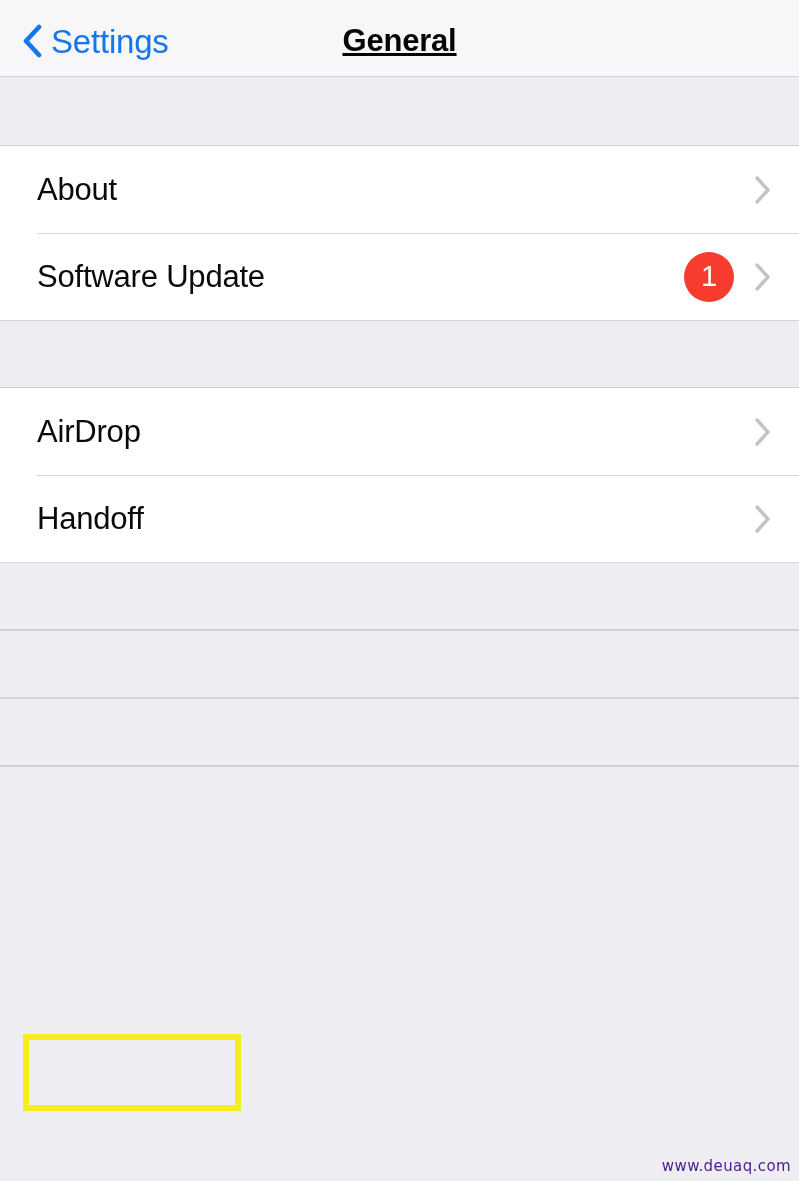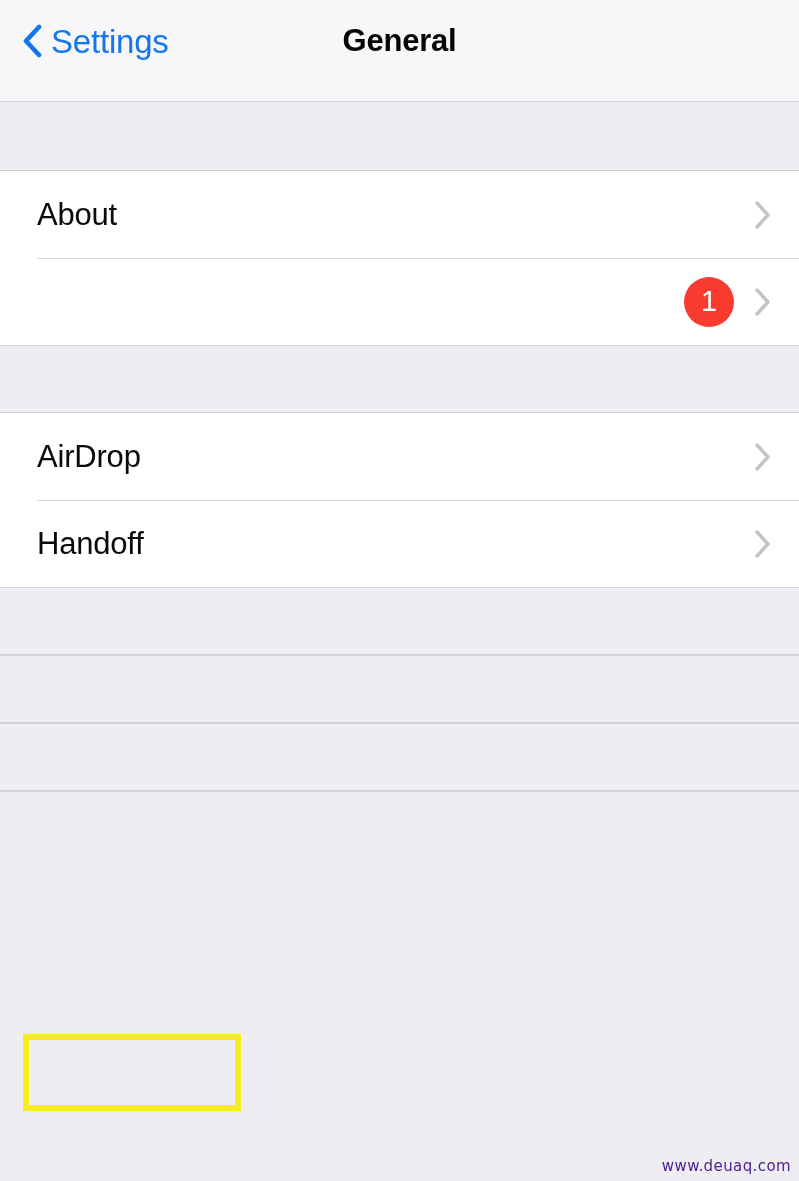--- a/index.html
+++ b/index.html
@@ -12,21 +12,21 @@
     background: #EDEDF2;
     font-family: "Liberation Sans", sans-serif;
     -webkit-font-smoothing: antialiased;
     overflow: hidden;
     position: relative;
   }
 
   
   .navbar {
     position: relative;
-    height: 102px;
+    height: 77px;
     background: #F7F7F9;
     border-bottom: 1px solid #D2D2D7;
     box-sizing: border-box;
   }
   .back-button {
     position: absolute;
     left: 22px;
     top: 0;
     height: 82px;
     display: flex;
@@ -51,20 +51,21 @@
     right: 0;
     top: 0;
     height: 82px;
     display: flex;
     align-items: center;
     justify-content: center;
     font-size: 31px;
     font-weight: bold;
     color: #050505;
     letter-spacing: -0.2px;
+    text-decoration: underline;
   }
 
   
   .table {
     position: relative;
   }
   .gap {
     background: #EDEDF2;
     border-top: 1px solid #D4D4DA;
     border-bottom: 1px solid #D0D0D6;
@@ -179,20 +180,21 @@
   <div class="group">
     <div class="row">
       <span class="row-label">About</span>
       <span class="row-right">
         <svg class="chevron" viewBox="0 0 17 30">
           <polyline points="3,3 14,15 3,27" fill="none" stroke="#C2C2C7" stroke-width="3.4" stroke-linecap="round" stroke-linejoin="round"></polyline>
         </svg>
       </span>
     </div>
     <div class="row">
+      <span class="row-label">Software Update</span>
       <span class="row-right">
         <span class="badge">1</span>
         <svg class="chevron" viewBox="0 0 17 30">
           <polyline points="3,3 14,15 3,27" fill="none" stroke="#C2C2C7" stroke-width="3.4" stroke-linecap="round" stroke-linejoin="round"></polyline>
         </svg>
       </span>
     </div>
   </div>
 
   <div class="gap" style="height:68px"></div>

